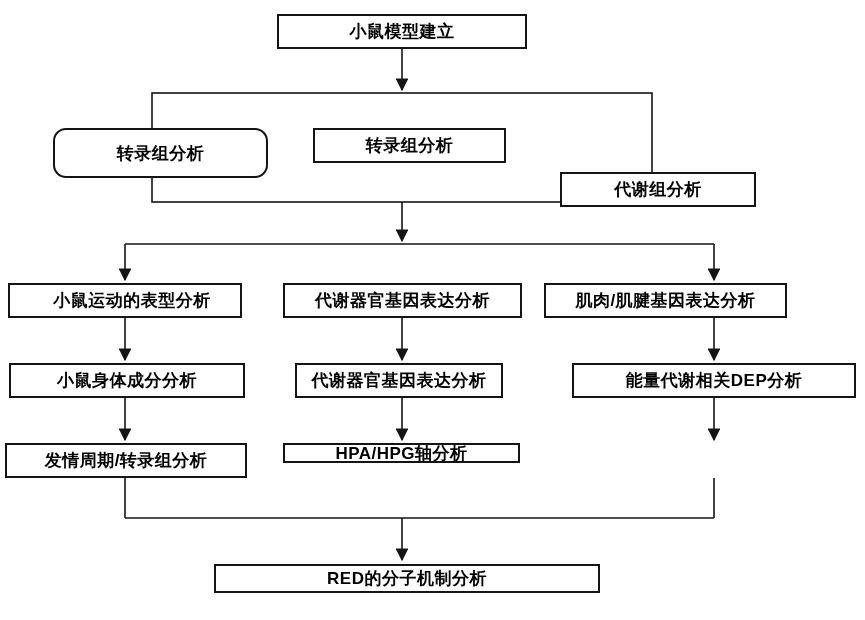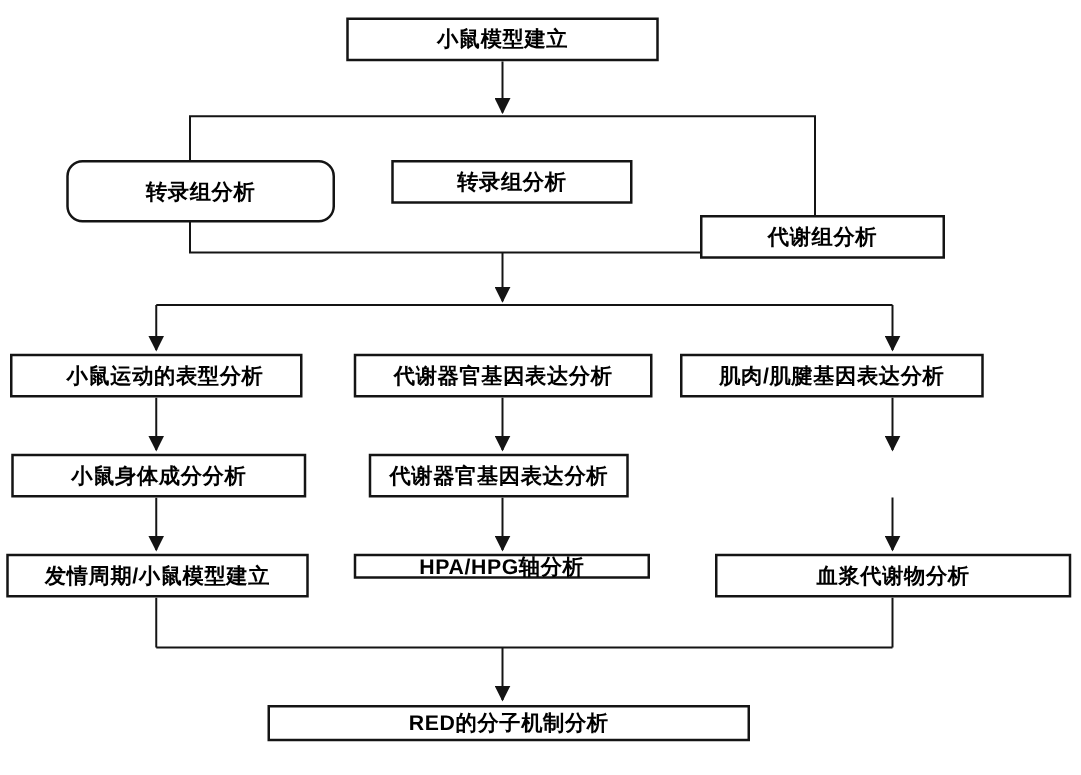--- a/index.html
+++ b/index.html
@@ -107,20 +107,20 @@
   <div class="node" style="left:53px;  top:128px; width:215px; height:50px;border-radius:13px;">转录组分析</div>
   <div class="node" style="left:313px; top:128px; width:193px; height:35px;">转录组分析</div>
   <div class="node" style="left:560px; top:128px; width:196px; height:35px;margin-top:44px;">代谢组分析</div>
 
   <div class="node" style="left:8px;   top:283px; width:234px; height:35px;padding-left:14px;">小鼠运动的表型分析</div>
   <div class="node" style="left:283px; top:283px; width:239px; height:35px;">代谢器官基因表达分析</div>
   <div class="node" style="left:544px; top:283px; width:243px; height:35px;">肌肉/肌腱基因表达分析</div>
 
   <div class="node" style="left:9px;   top:363px; width:236px; height:35px;">小鼠身体成分分析</div>
   <div class="node" style="left:295px; top:363px; width:208px; height:35px;">代谢器官基因表达分析</div>
+  <div class="node" style="left:572px; top:363px; width:284px; height:35px;">能量代谢相关DEP分析</div>
 
-  <div class="node" style="left:5px;   top:443px; width:242px; height:35px;">发情周期/小鼠模型建立</div>
+  <div class="node" style="left:5px;   top:443px; width:242px; height:35px;">发情周期/转录组分析</div>
   <div class="node" style="left:283px; top:443px; width:237px; height:20px;">HPA/HPG轴分析</div>
-  <div class="node" style="left:572px; top:443px; width:285px; height:35px;">血浆代谢物分析</div>
 
   <div class="node" style="left:214px; top:564px; width:386px; height:29px;">RED的分子机制分析</div>
 
 </div>
 
 </body></html>

